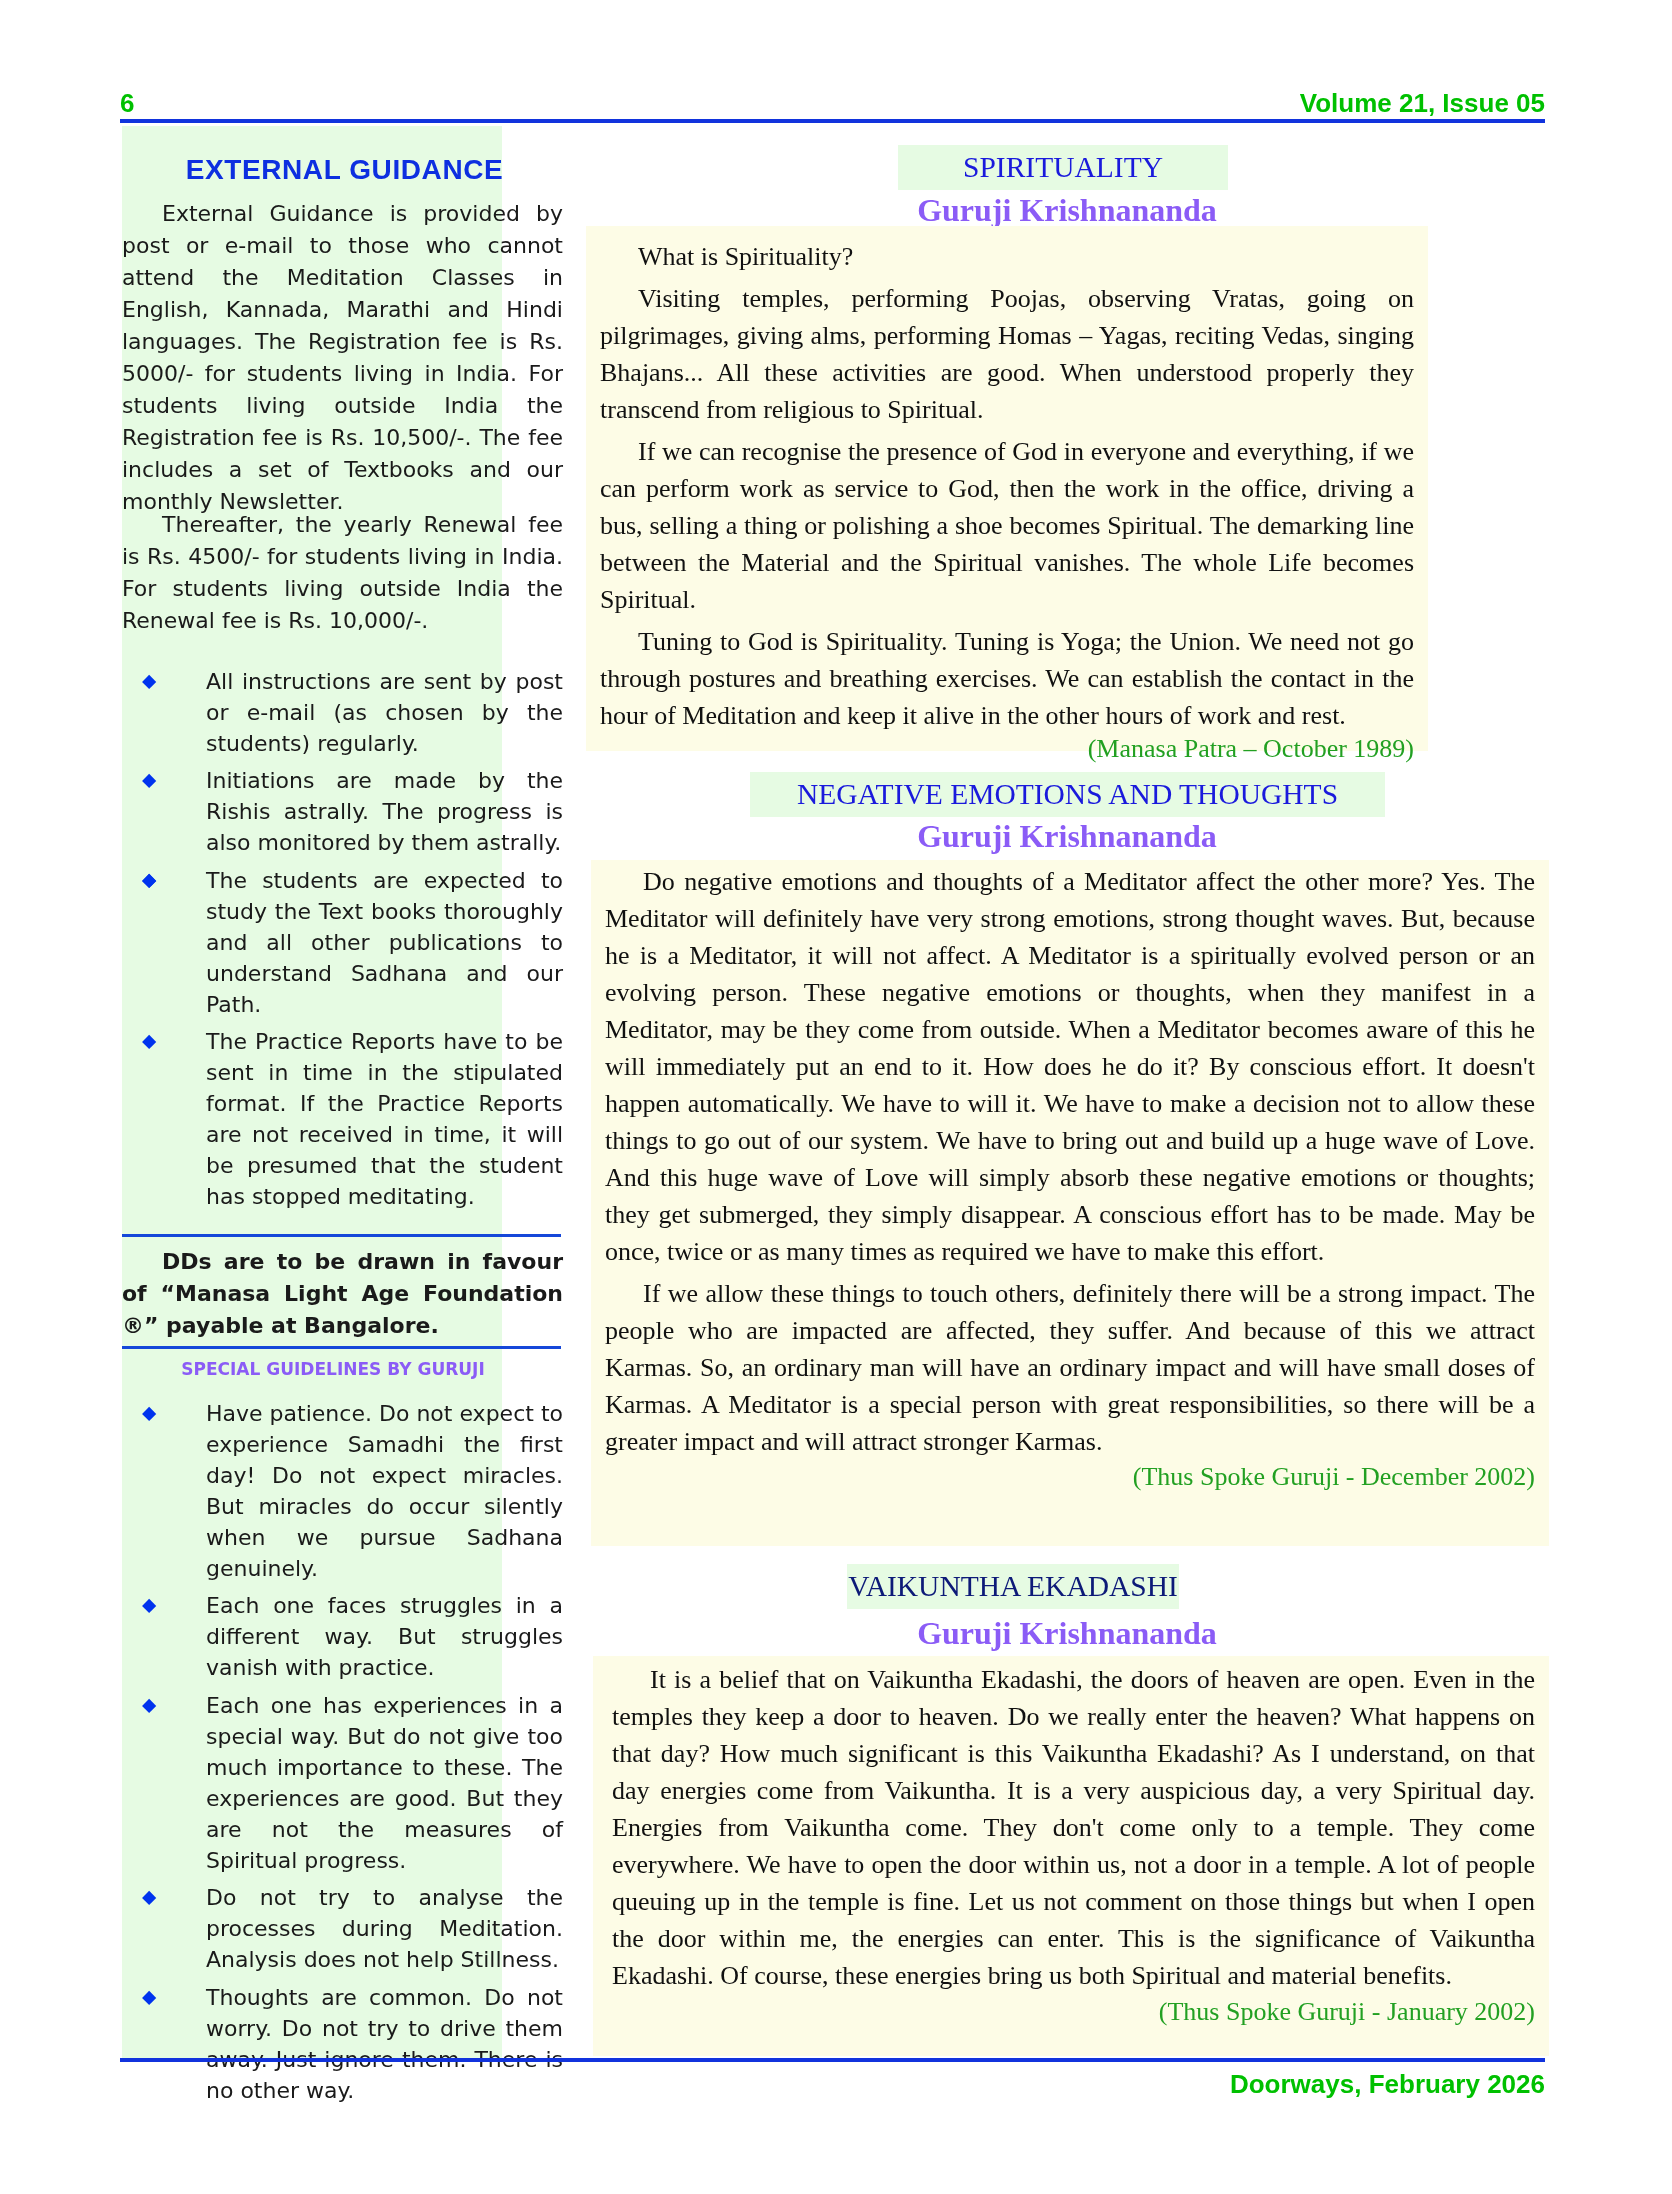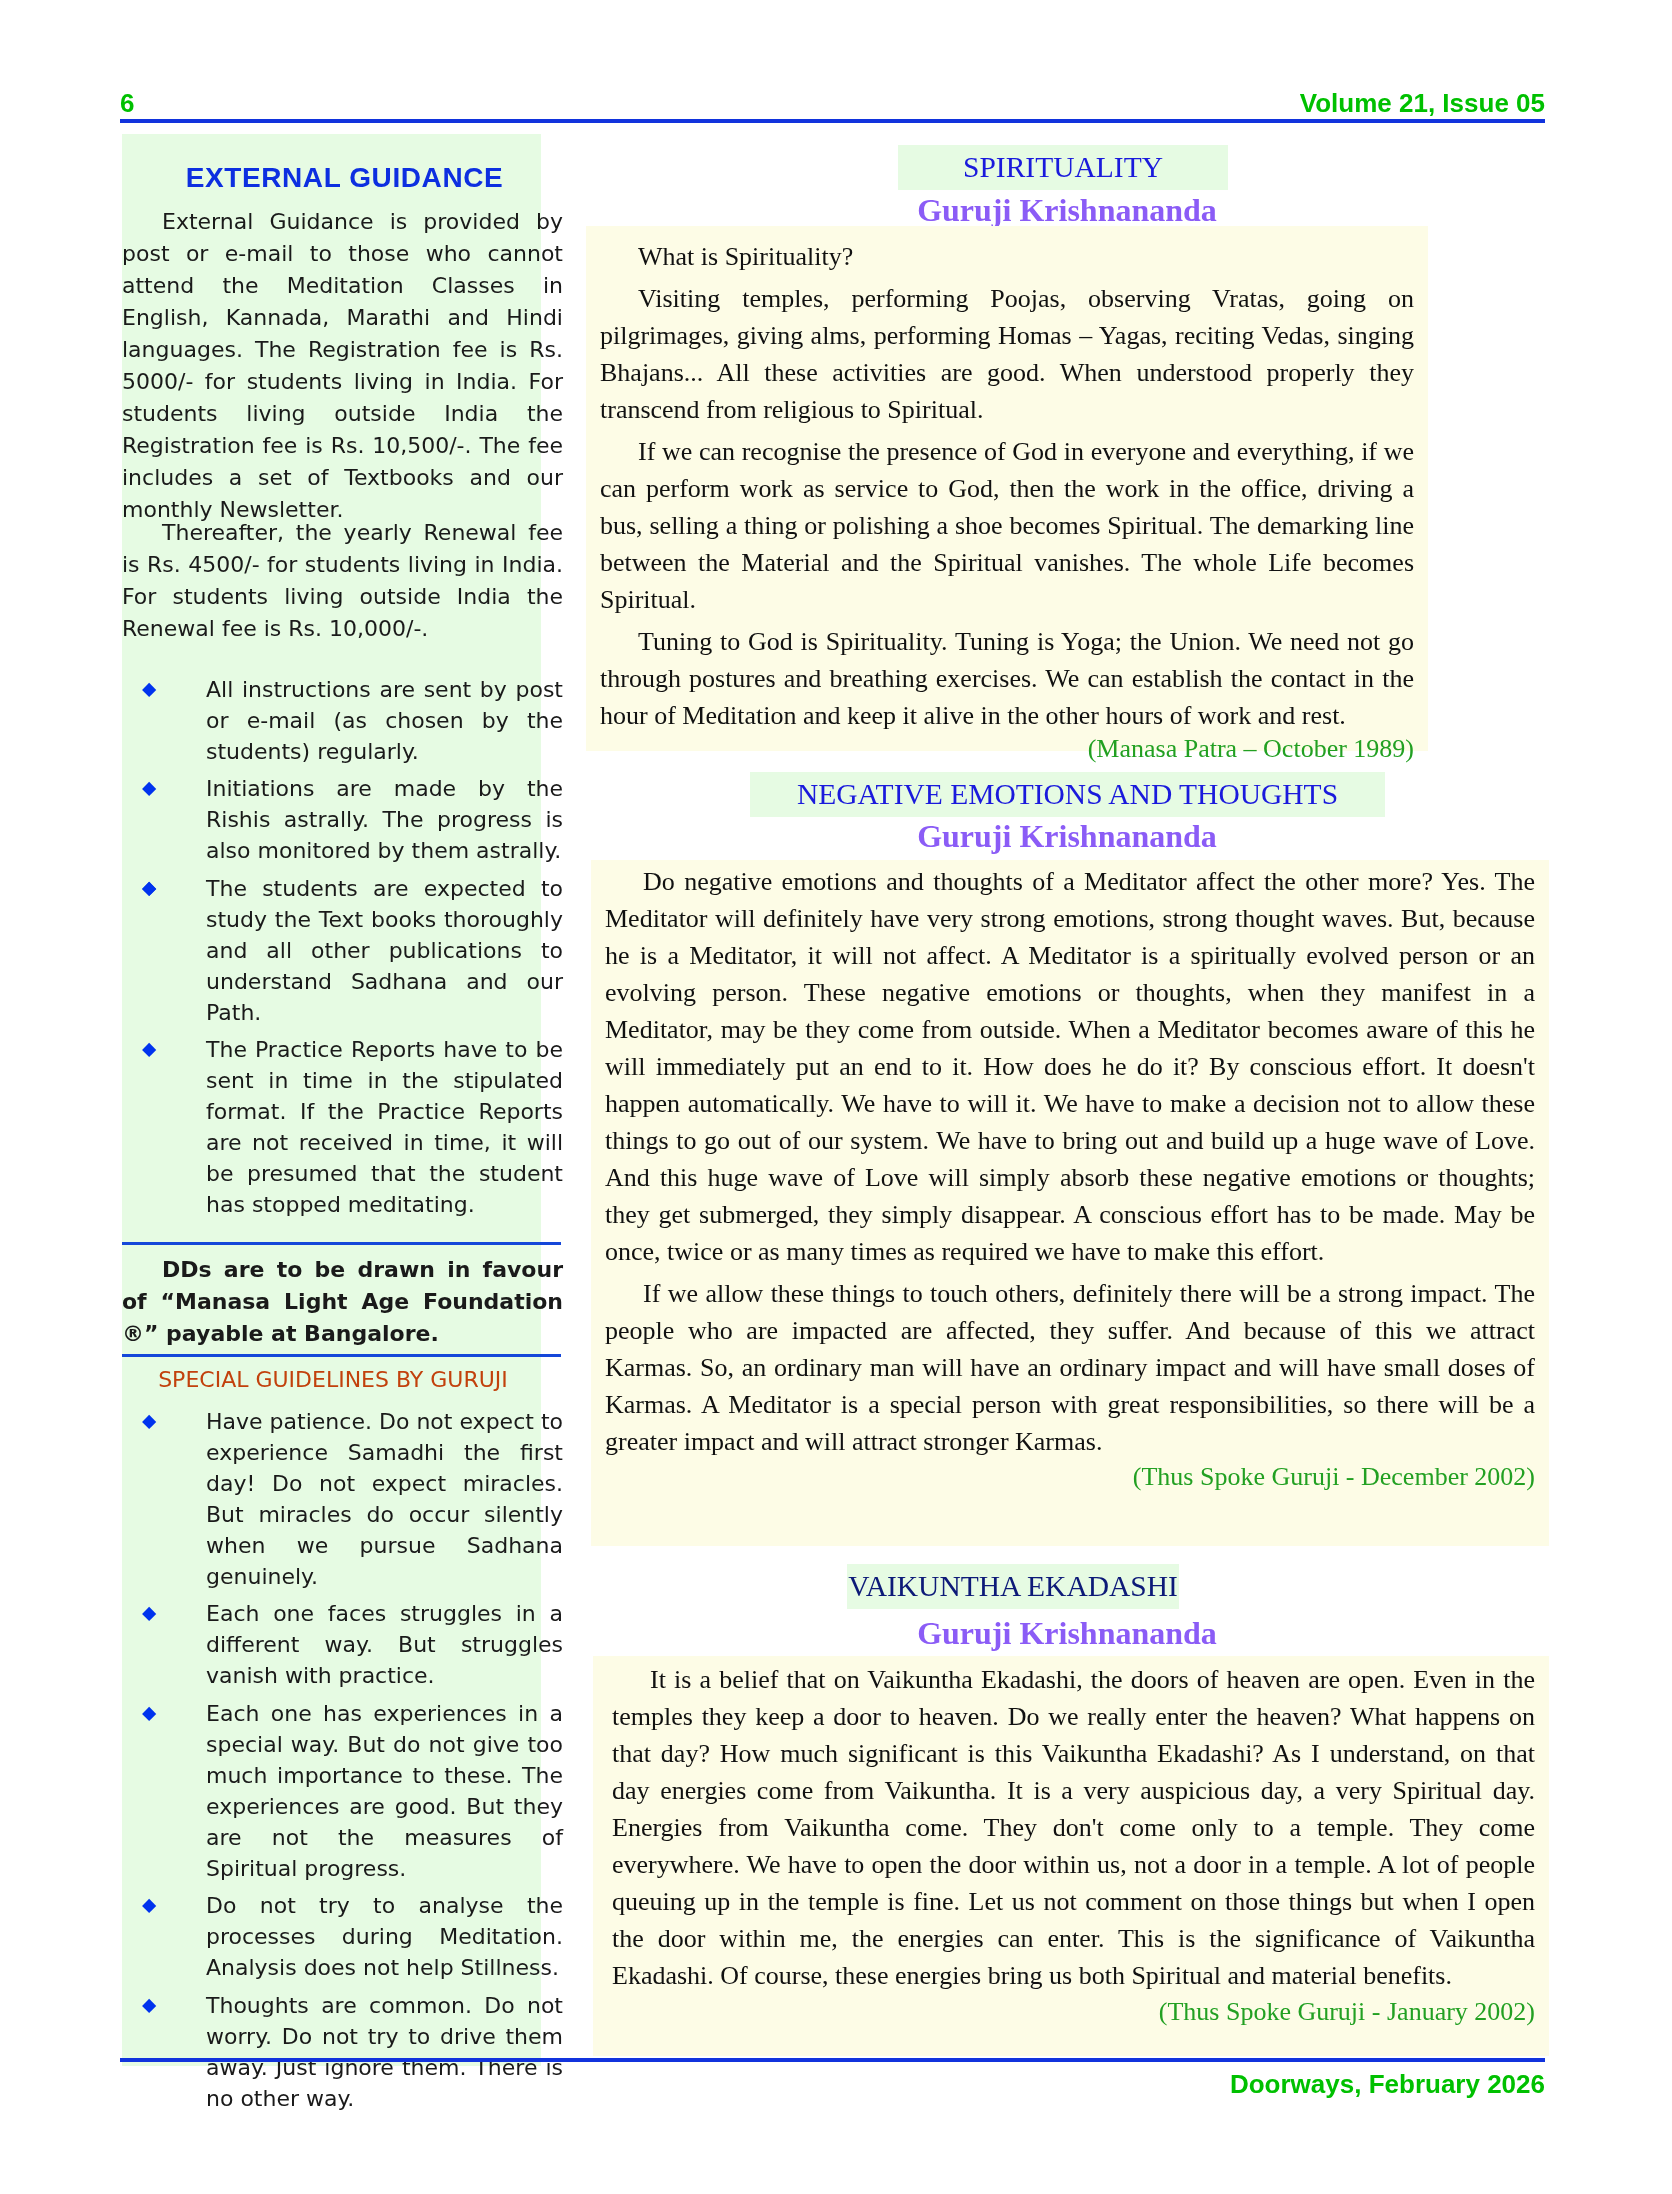--- a/index.html
+++ b/index.html
@@ -8,31 +8,31 @@
   .lsans { font-family: "Liberation Sans", sans-serif; }
   .serif { font-family: "Liberation Serif", serif; }
 
   #header-page-num { position: absolute; left: 120px; top: 88px; font-size: 26px; font-weight: bold; color: #00c000; }
   #header-issue { position: absolute; right: 127px; top: 88px; font-size: 26px; font-weight: bold; color: #00c000; }
   .rule-top { position: absolute; left: 120px; width: 1425px; top: 119px; height: 3.8px; background: #1133dd; }
   .rule-bottom { position: absolute; left: 120px; width: 1425px; top: 2058px; height: 3.8px; background: #1133dd; }
   #footer-title { position: absolute; right: 127px; top: 2069px; font-size: 26px; font-weight: bold; color: #00c000; }
 
   
-  .left-col { position: absolute; left: 122px; top: 126px; width: 419px; height: 1932px; background: #e6fbe3; margin-top: 8px; }
+  .left-col { position: absolute; left: 122px; top: 126px; width: 380px; height: 1932px; background: #e6fbe3; }
   .lc-title { position: absolute; left: 0; width: 445px; top: 28px; text-align: center; font-size: 28px; font-weight: bold; color: #0d2fe0; letter-spacing: 0.6px; }
   .lc-text { font-size: 22px; line-height: 32px; color: #1a1a1a; text-align: justify; }
   .lc-p1 { position: absolute; left: 0; top: 72px; width: 441px; text-indent: 40px; }
   .lc-p2 { position: absolute; left: 0; top: 383px; width: 441px; text-indent: 40px; }
   .lc-list { position: absolute; left: 0; top: 666px; width: 441px; margin: 0; padding: 0; list-style: none; }
   .lc-list li { position: relative; padding-left: 84px; margin-bottom: 6.4px; font-size: 22px; line-height: 31px; text-align: justify; color: #1a1a1a; }
   .bullet { position: absolute; left: 22.4px; top: 11px; width: 10.3px; height: 10.3px; background: #0033ee; transform: rotate(45deg); }
   .lc-rule { position: absolute; left: 0; width: 439px; height: 3.2px; background: #1547d9; }
   .lc-dd { position: absolute; left: 0; top: 1118px; width: 441px; font-size: 22px; line-height: 32px; font-weight: bold; text-indent: 40px; text-align: justify; color: #1a1a1a; }
-  .lc-sub { position: absolute; left: 0; top: 1230px; width: 384px; text-align: center; font-size: 22px; font-weight: normal; color: #c2410c; }
+  .lc-sub { position: absolute; left: 0; top: 1230px; width: 384px; text-align: center; font-size: 17px; font-weight: bold; color: #8b5cf6; }
 
   
   .sec-title { position: absolute; background: #e6fbe3; text-align: center; font-size: 29.5px; color: #1a1adc; line-height: 45px; }
   .sec-title.dark { color: #0d1a78; }
   .byline { position: absolute; left: 586px; width: 962px; text-align: center; font-size: 32px; font-weight: bold; color: #8b5cf6; }
   .panel { position: absolute; left: 586px; width: 842px; background: #fdfce6; }
   .panel p { margin: 0; font-size: 26px; line-height: 37px; color: #111; text-align: justify; text-indent: 38px; }
   .panel .body { position: absolute; left: 14px; right: 14px; }
   .cite { font-size: 26px; color: #22a022; text-align: right; }
 </style>

